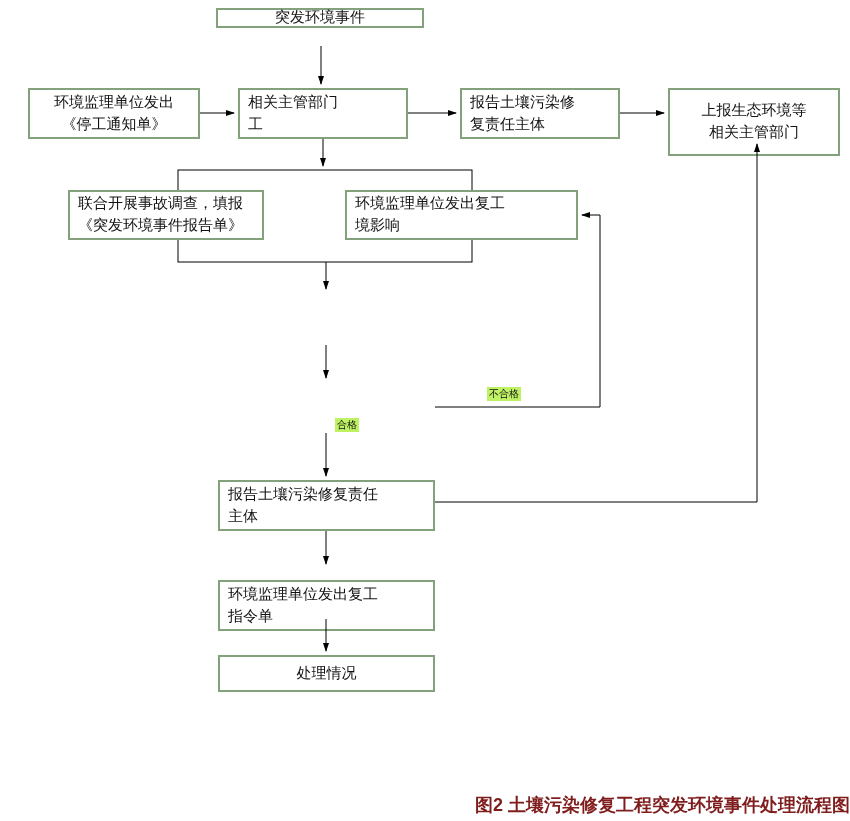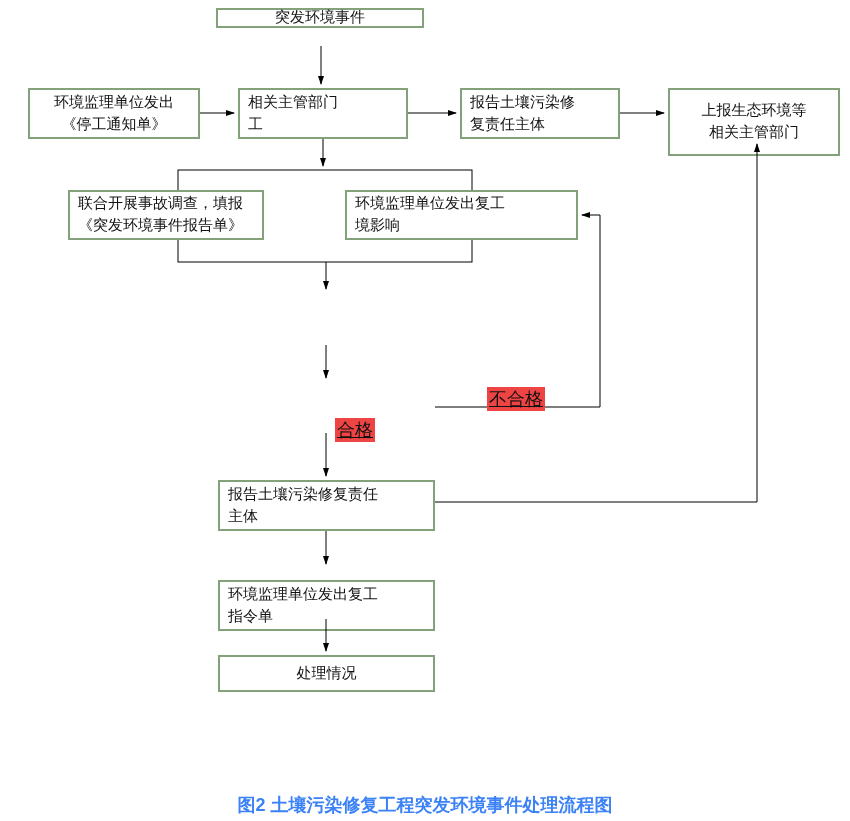--- a/index.html
+++ b/index.html
@@ -21,34 +21,33 @@
   }
   .box.center { justify-content:center; text-align:center; }
   .box.left   { justify-content:flex-start; text-align:left; }
 
   svg.layer { position:absolute; left:0; top:0; z-index:1; }
   svg.layer.top { z-index:3; pointer-events:none; }
   svg line, svg polyline, svg rect { stroke:var(--line-color,#000); stroke-width:1; fill:none; }
 
   .edge-label {
     position:absolute;
-    font-size:18px;
+    font-size:10px;
     z-index:4;
-    background:#ef4444;
+    background:#bef264;
     padding:0 2px;
-    text-decoration:underline;
   }
   .caption {
     position:absolute;
     left:0; right:0; top:793px;
-    text-align:center;
+    text-align:right;
     font-weight:bold;
     font-size:18px;
     font-family:"Liberation Sans","DejaVu Sans",sans-serif;
-    color:#3b82f6;
+    color:#7f1d1d;
   }
 </style>
 </head>
 <body>
 
 <div class="canvas">
 
   <svg class="layer" width="850" height="821">
     <rect x="178" y="170" width="294" height="92"></rect>
   </svg>

